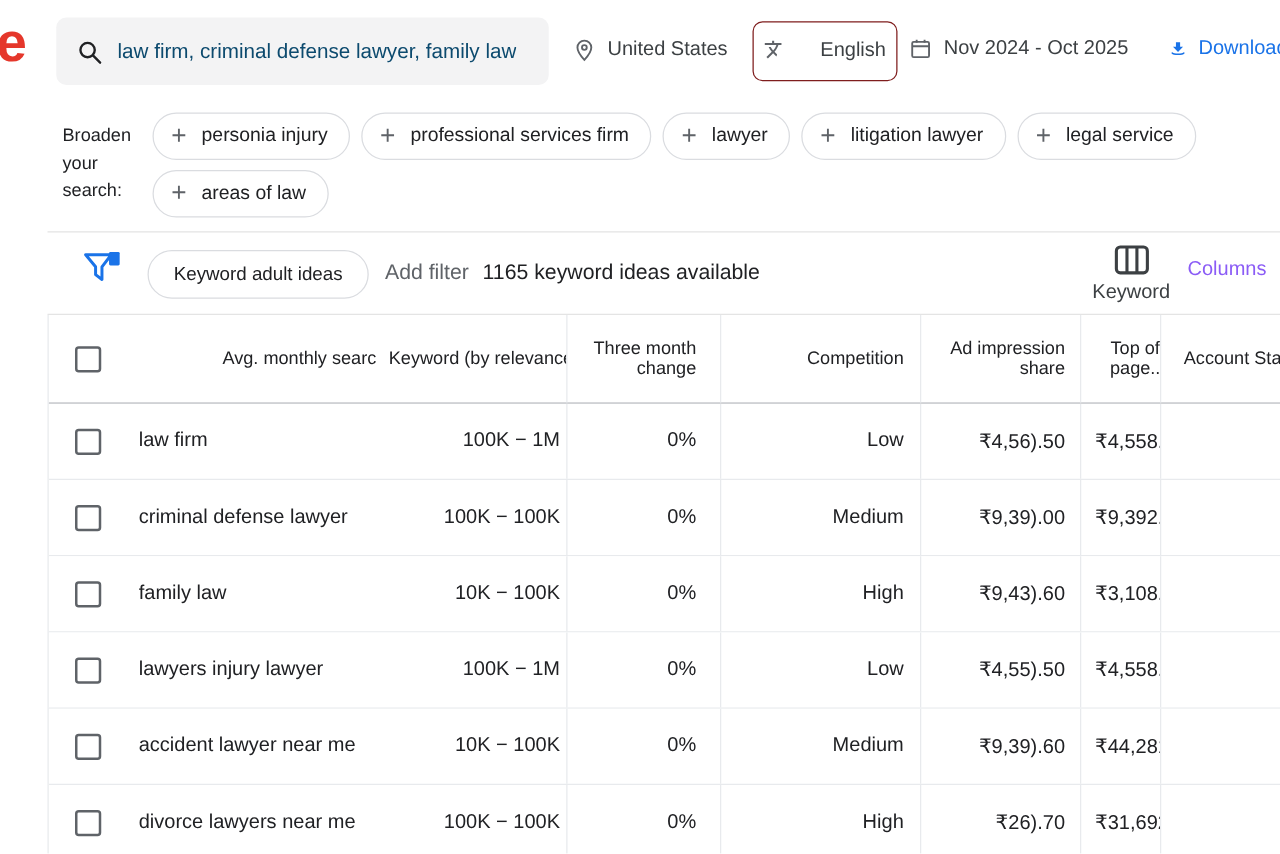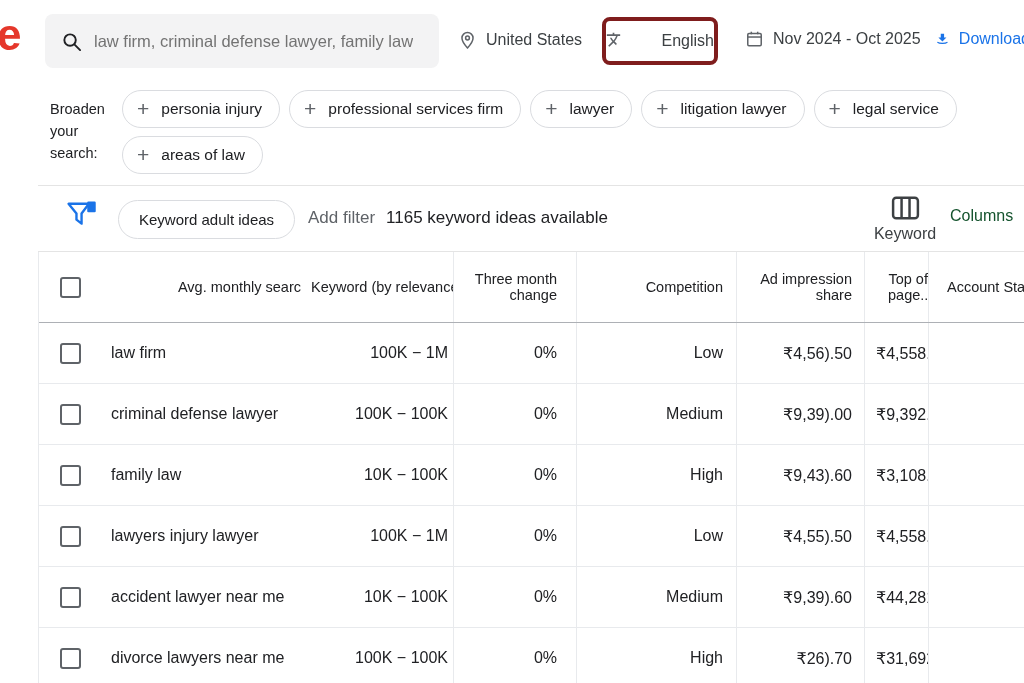--- a/index.html
+++ b/index.html
@@ -5,27 +5,27 @@
   * { margin:0; padding:0; box-sizing:border-box; }
   html,body { width:1024px; height:683px; overflow:hidden; background:#fff;
     font-family:"Liberation Sans","DejaVu Sans",sans-serif; color:#202124; }
   .abs { position:absolute; }
   #stage { position:relative; width:1024px; height:683px; background:#fff; overflow:hidden; }
 
   
   .logo-e { left:-3px; top:10px; font-size:44px; font-weight:700; color:#e5372b; }
   .search-box { left:45px; top:14px; width:394px; height:54px; background:#f3f3f4;
     border-radius:8px; display:flex; align-items:center; padding:0 14px 0 16px; gap:12px; }
-  .search-box .q { font-size:16.5px; color:#737373; white-space:nowrap; overflow:hidden; }
+  .search-box .q { font-size:16.5px; color:#0c4a6e; white-space:nowrap; overflow:hidden; }
   .tb-item { display:flex; align-items:center; gap:9px; font-size:16px; color:#3c4043; white-space:nowrap; }
   .loc { left:458px; top:29px; }
-  .lang-btn { left:602px; top:17px; width:116px; height:48px; border:4px solid #7f1d1d;
-    border-radius:8px; background:#fff; display:flex; align-items:center; justify-content:space-between; gap:25px;
+  .lang-btn { left:602px; top:17px; width:116px; height:48px; border:1px solid #7f1d1d;
+    border-radius:8px; background:#fff; display:flex; align-items:center; justify-content:center; gap:25px;
     font-size:16px; color:#3c4043; }
-  .dates { left:745px; top:29px; }
+  .dates { left:727px; top:29px; }
   .download { left:935px; top:29px; color:#1a73e8; font-weight:500; width:95px; overflow:hidden; }
 
   
   .broaden-label { left:50px; top:99px; width:66px; font-size:14.5px; line-height:1.5; color:#202124; }
   .chip-row1 { left:122px; top:90px; display:flex; gap:9px; }
   .chip-row2 { left:122px; top:136px; display:flex; }
   .chip { height:38px; border:1px solid #dadce0; border-radius:19px; background:#fff;
     display:flex; align-items:center; gap:12px; padding:0 17px 0 14px; font-size:15.5px; color:#202124; white-space:nowrap; }
   .chip .plus { font-size:21px; color:#5f6368; line-height:1; margin-top:-2px; }
 
@@ -35,21 +35,21 @@
 
   
   .funnel { left:64px; top:197px; }
   .exclude-chip { left:118px; top:200px; height:39px; border:1px solid #dadce0; border-radius:20px;
     display:flex; align-items:center; padding:0 20px; font-size:15px; color:#202124; background:#fff; }
   .addfilter-group { left:308px; top:208px; display:flex; gap:11px; font-size:17px; align-items:baseline; }
   .addfilter { color:#5f6368; }
   .ideas-count { color:#202124; }
   .kw-view { left:866px; top:195px; width:78px; display:flex; flex-direction:column; align-items:center; gap:3px; }
   .kw-view .lbl { font-size:16px; color:#3c4043; }
-  .columns-btn { left:950px; top:207px; font-size:16px; color:#14532d; }
+  .columns-btn { left:950px; top:207px; font-size:16px; color:#8b5cf6; }
 
   
   .table { left:38px; top:252px; width:986px; height:431px; border-left:1px solid #e8eaed; overflow:hidden; }
   .trow { display:grid; grid-template-columns:62px 200px 152px 123px 160px 128px 64px 97px; }
   .thead { height:71px; border-bottom:1px solid #adb0b5; font-size:14.5px; }
   .tbody-row { height:61px; border-bottom:1px solid #e8eaed; font-size:16px; background:#fff; }
   .cell { display:flex; align-items:center; overflow:hidden; }
   .c-check { justify-content:center; }
   .c-kw { padding-left:10px; }
   .c-avg { justify-content:flex-end; padding-right:5px; text-align:right; }

